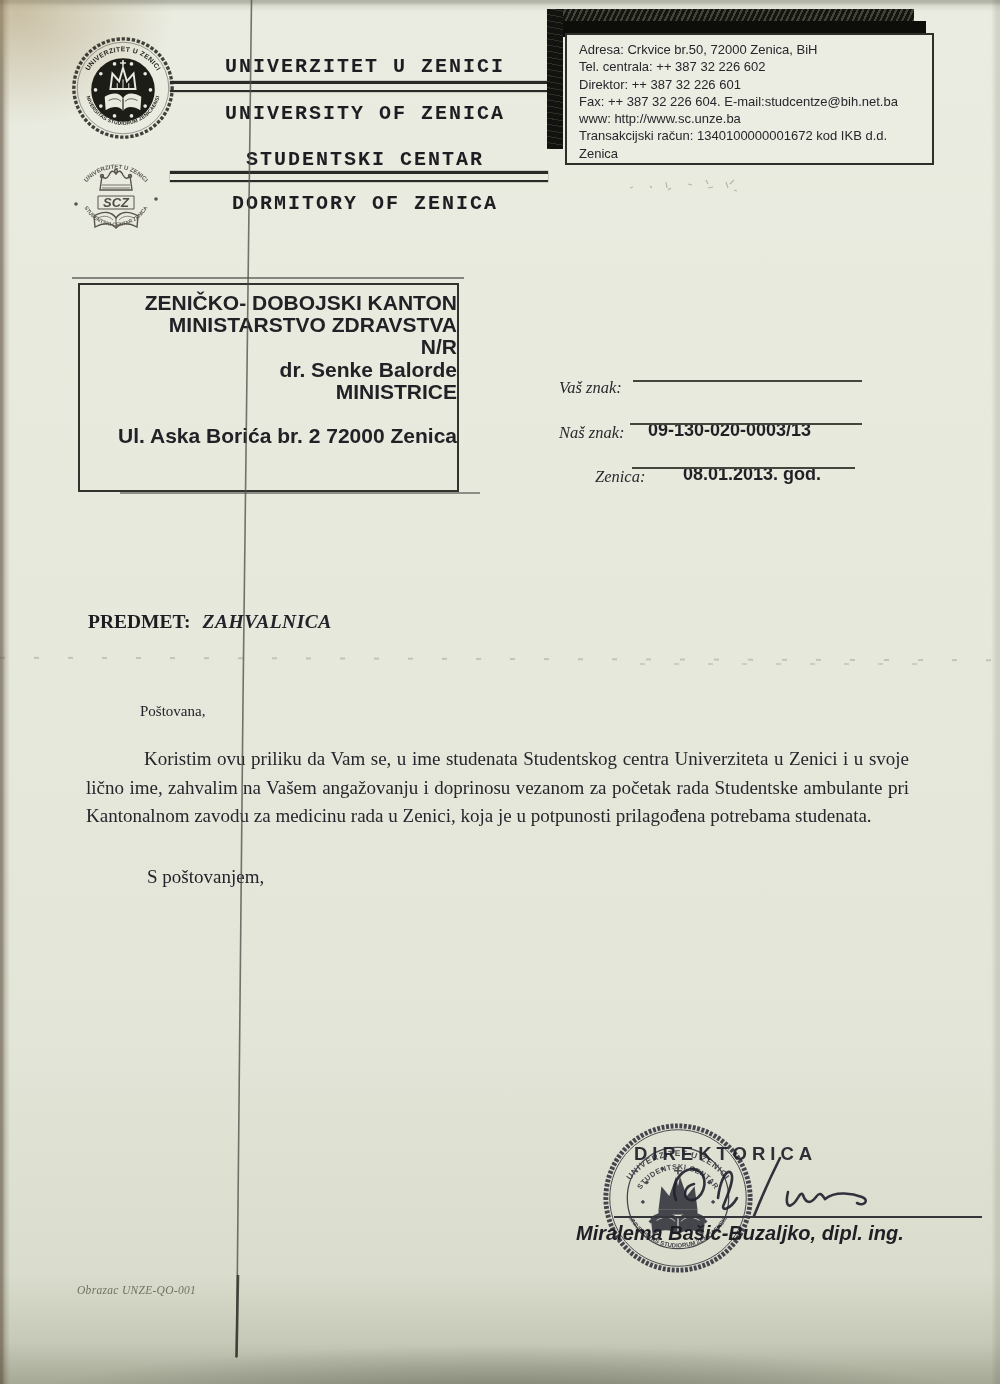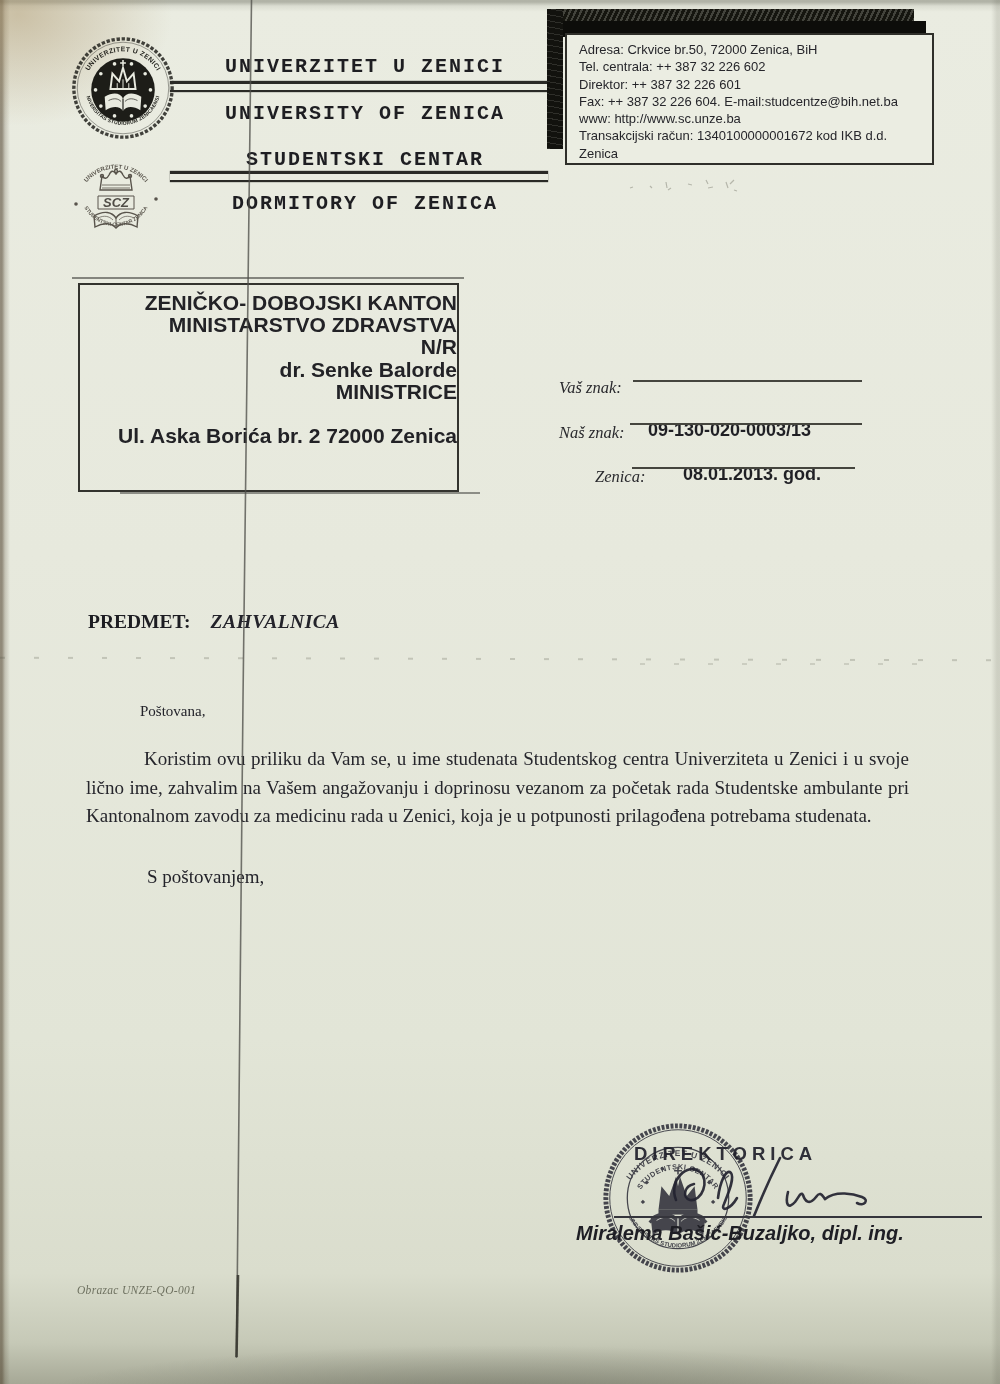--- a/index.html
+++ b/index.html
@@ -37,21 +37,21 @@
     text-align:right;font-family:"Liberation Sans",sans-serif;font-weight:bold;
     font-size:21px;line-height:22.2px;color:#222226;padding-top:7px;}
   .recipient-address{margin-top:22px;}
   
   .ref-label{position:absolute;font-family:"Liberation Serif",serif;font-size:16.5px;color:#2a2a2e;font-style:italic;}
   .ref-value{position:absolute;font-family:"Liberation Sans",sans-serif;font-weight:bold;font-size:18px;color:#1f1f24;white-space:nowrap;}
   .ref-line{position:absolute;border-bottom:2px solid #45453e;height:0;}
   
   .subject{left:88px;top:611px;font-size:19.5px;white-space:nowrap;}
   .subject b{font-weight:bold;color:#1d1d22;}
-  .subject i{font-weight:bold;margin-left:20px;letter-spacing:.5px;}
+  .subject i{font-weight:bold;margin-left:12px;letter-spacing:.5px;}
   .crease{height:2px;opacity:.38;background:repeating-linear-gradient(90deg, rgba(85,86,72,.65) 0 5px, transparent 5px 34px);}
   .salutation{left:140px;top:703px;font-size:15px;font-family:Liberation Serif, serif;}
   .body-par{left:86px;top:745px;width:823px;font-size:19px;line-height:28.6px;
     text-align:justify;text-indent:58px;color:#26262c;}
   .closing{left:147px;top:866px;font-size:19px;}
   
   .sig-title{left:634px;top:1143px;font-family:"Liberation Sans",sans-serif;font-weight:bold;
     font-size:18.5px;letter-spacing:5px;color:rgba(32,32,42,.92);white-space:nowrap;}
   .sig-line{left:614px;top:1216px;width:368px;border-top:2px solid #35353c;}
   .sig-name{left:576px;top:1222px;font-family:"Liberation Sans",sans-serif;font-weight:bold;

